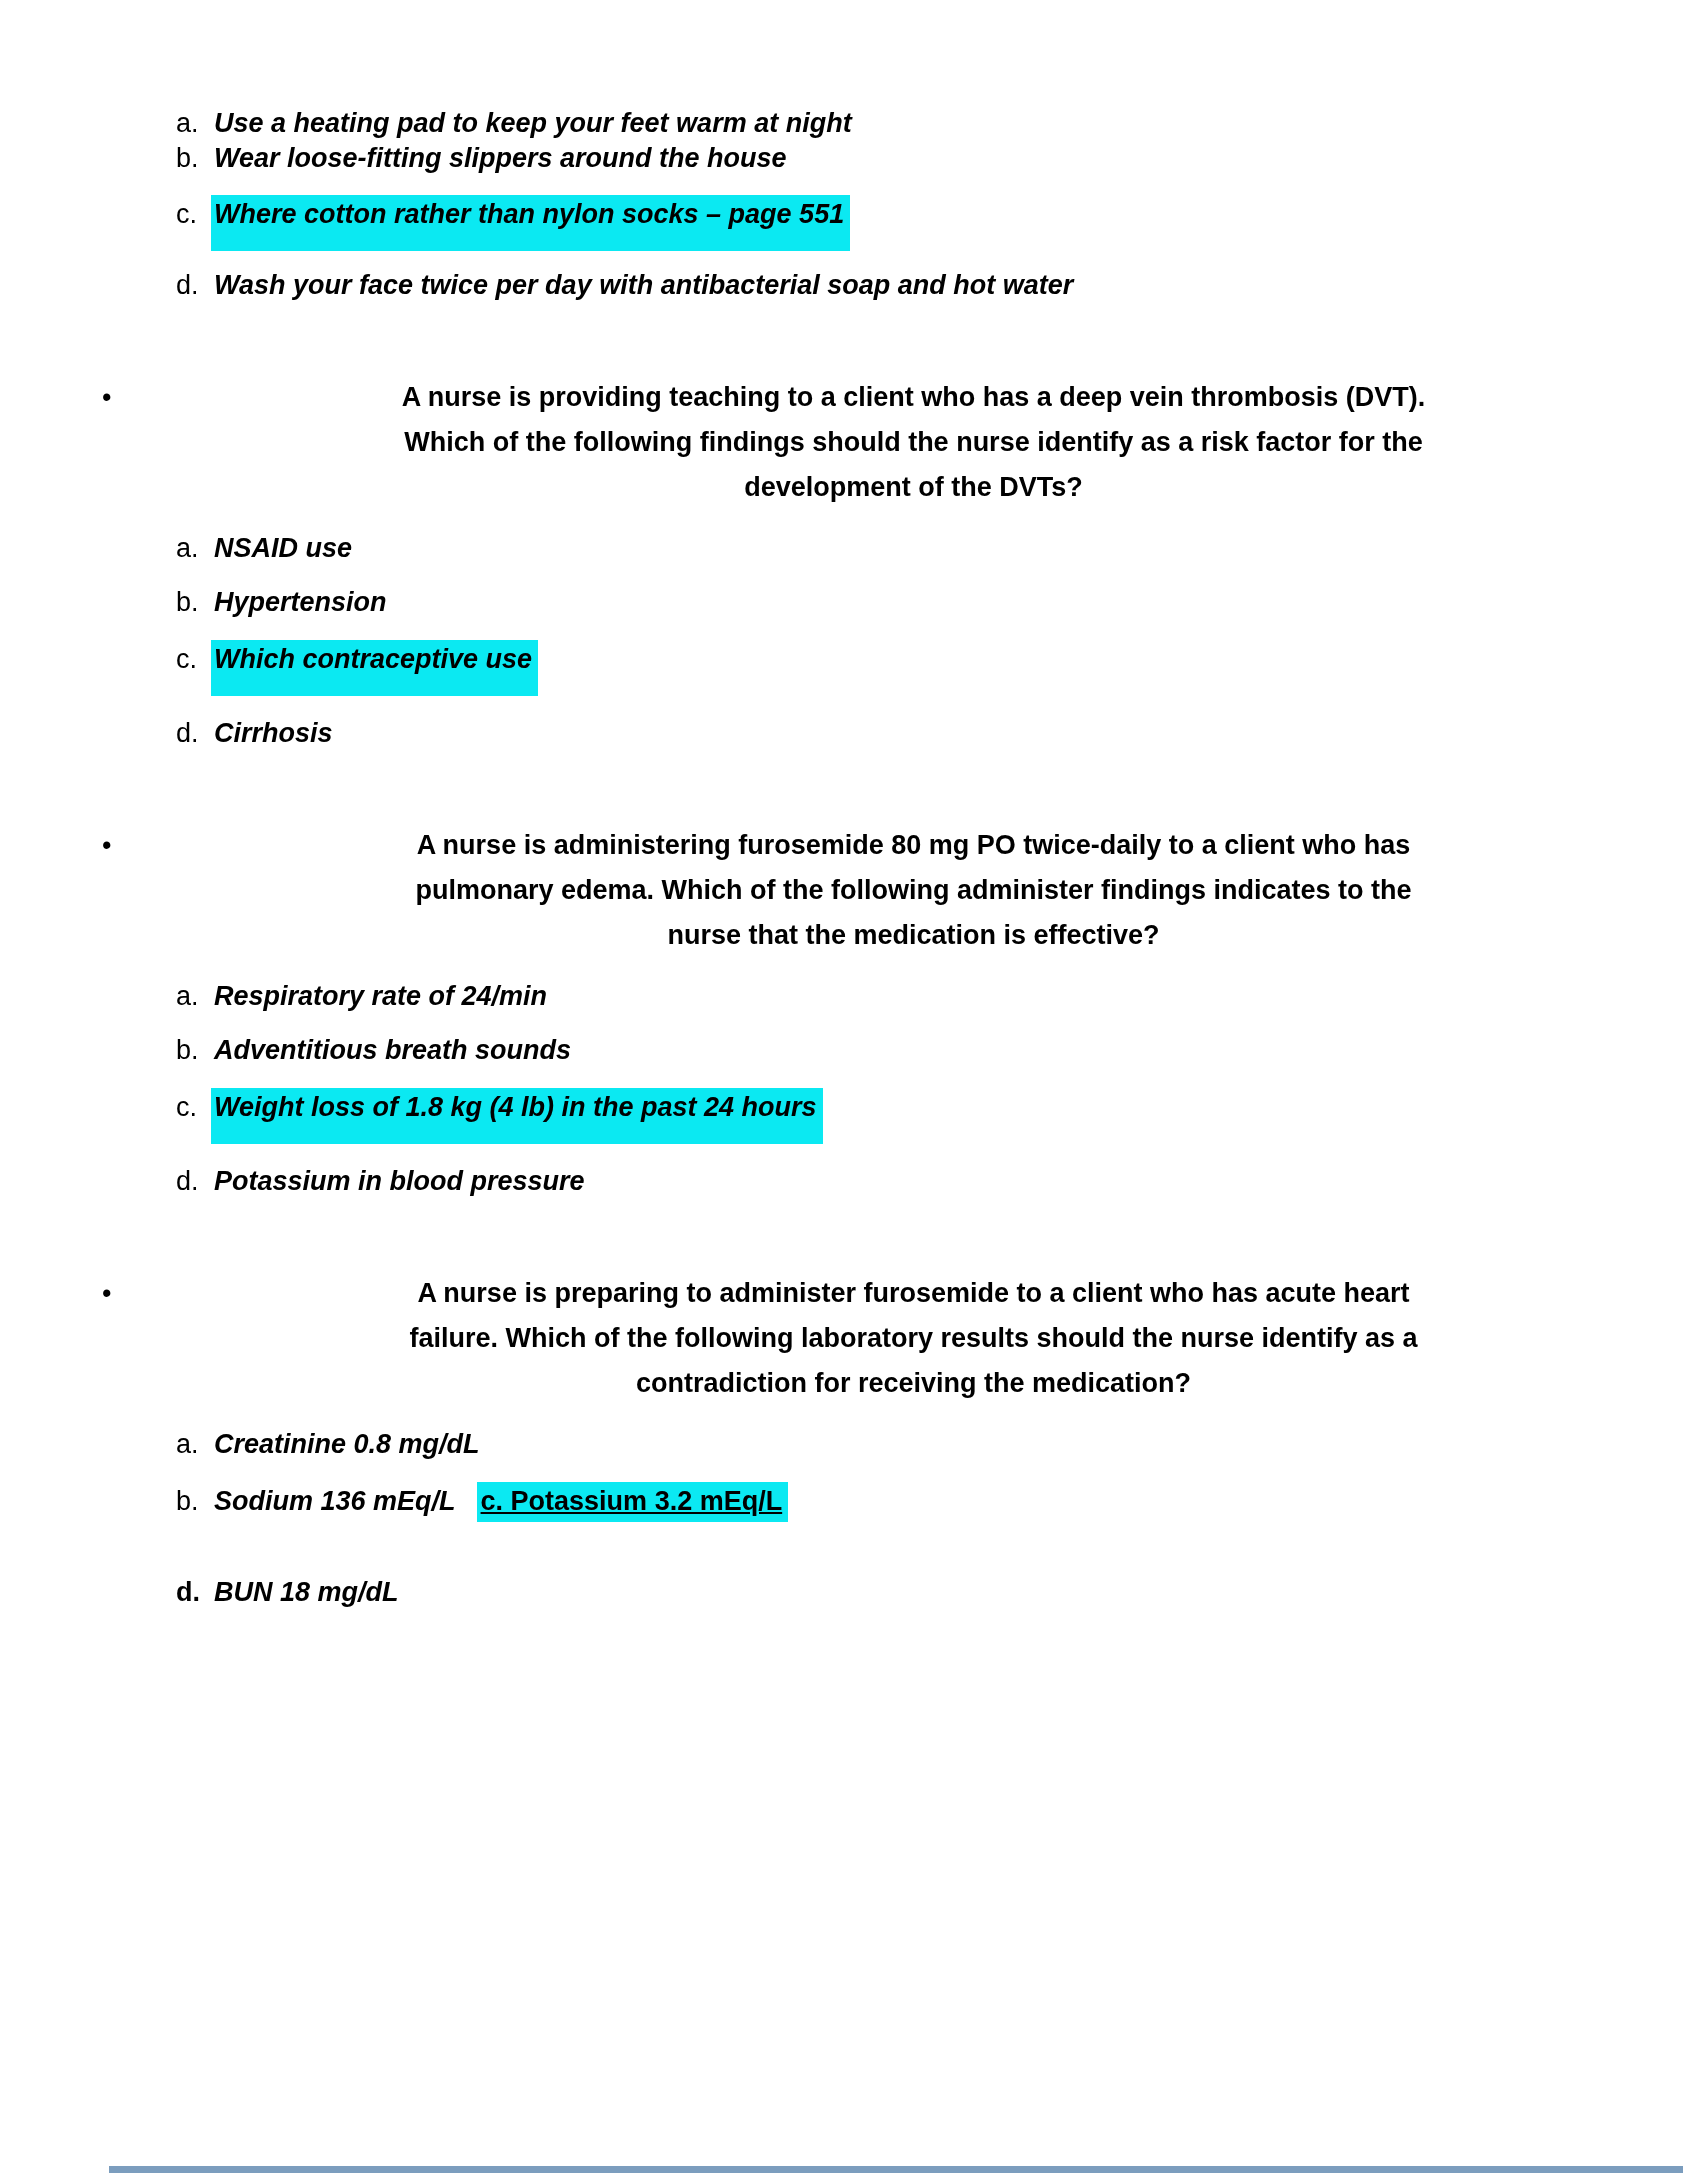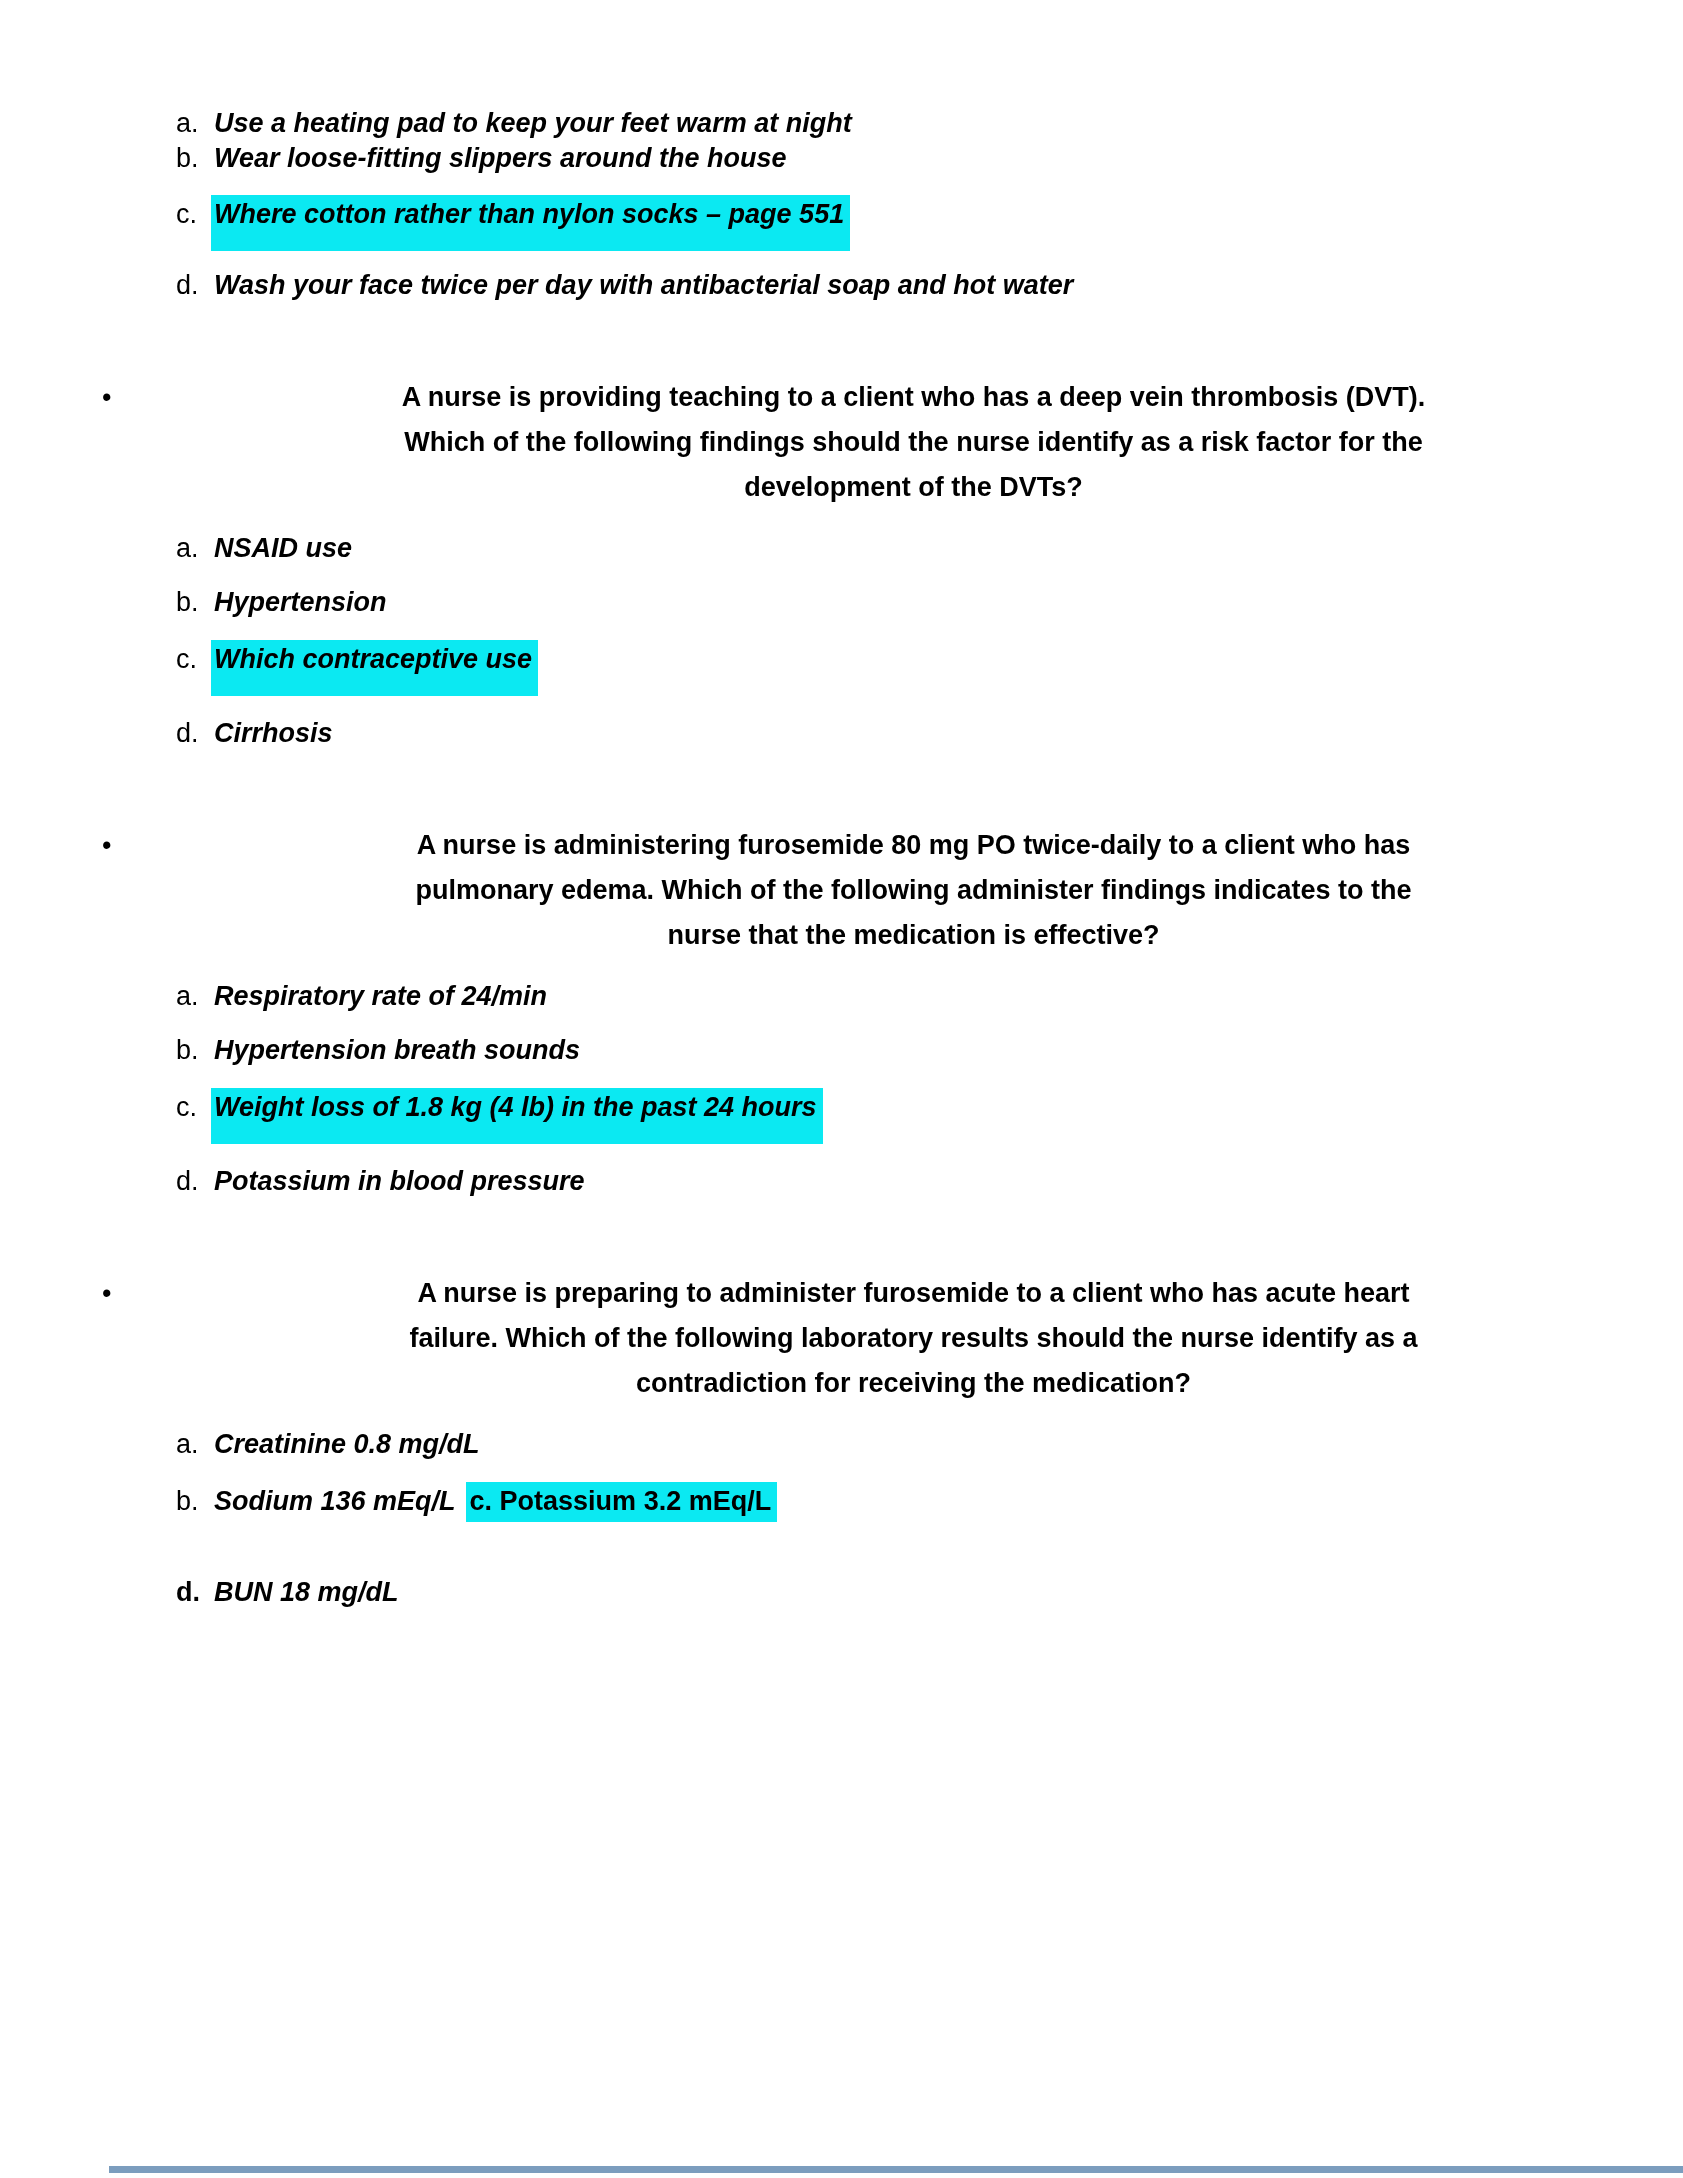--- a/index.html
+++ b/index.html
@@ -48,23 +48,24 @@
     font-style: italic;
   }
   .hl {
     background: #0be9f2;
     padding: 3px 6px 20px 3px;
     margin-left: -3px;
   }
   .suffix-hl {
     background: #0be9f2;
     padding: 3px 6px 4px 4px;
-    margin-left: 10px;
+    margin-left: 21px;
     font-weight: 700;
     white-space: nowrap;
+    text-decoration: underline;
   }
 
   
   .intro-opts .opt-row + .opt-row { margin-top: 2px; }
   .intro-opts .opt-row.sp-lg { margin-top: 20px; }
   .intro-opts .opt-row.sp-md { margin-top: 18px; }
 
   
   .question {
     margin-top: 73px;
@@ -162,21 +163,21 @@
       <div class="q-line">pulmonary edema. Which of the following administer findings indicates to the</div>
       <div class="q-line">nurse that the medication is effective?</div>
     </div>
     <div class="q-opts">
       <div class="opt-row">
         <span class="opt-letter">a.</span>
         <span class="opt-text">Respiratory rate of 24/min</span>
       </div>
       <div class="opt-row">
         <span class="opt-letter">b.</span>
-        <span class="opt-text">Hypertension breath sounds</span>
+        <span class="opt-text">Adventitious breath sounds</span>
       </div>
       <div class="opt-row">
         <span class="opt-letter">c.</span>
         <span class="opt-text hl">Weight loss of 1.8 kg (4 lb) in the past 24 hours</span>
       </div>
       <div class="opt-row">
         <span class="opt-letter">d.</span>
         <span class="opt-text">Potassium in blood pressure</span>
       </div>
     </div>

